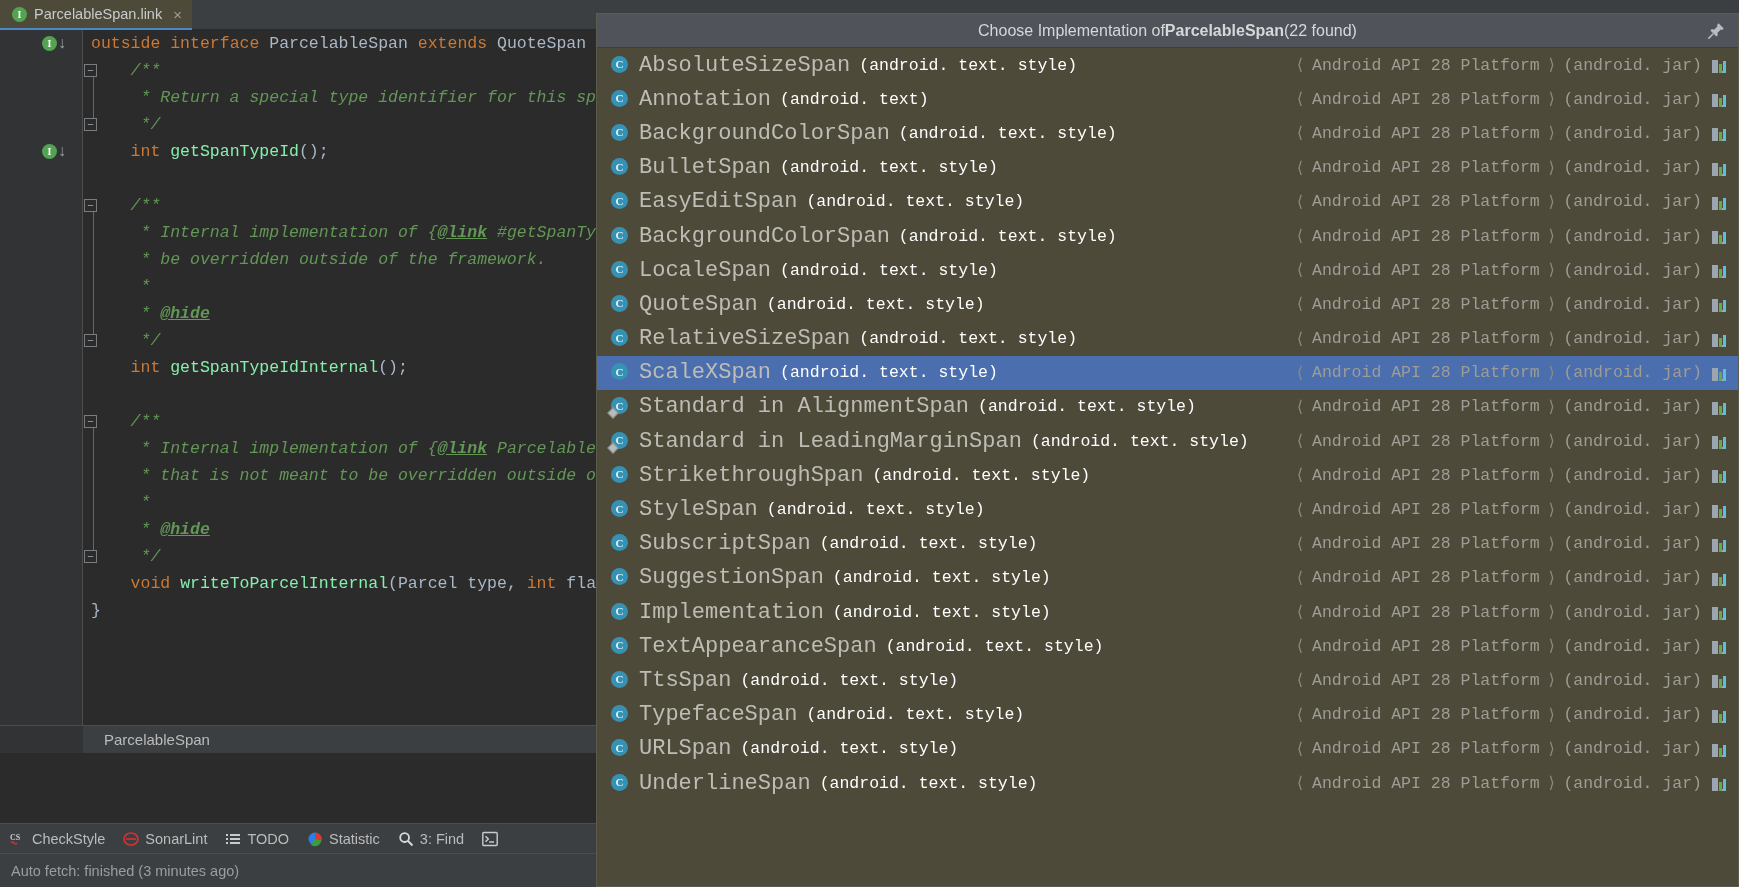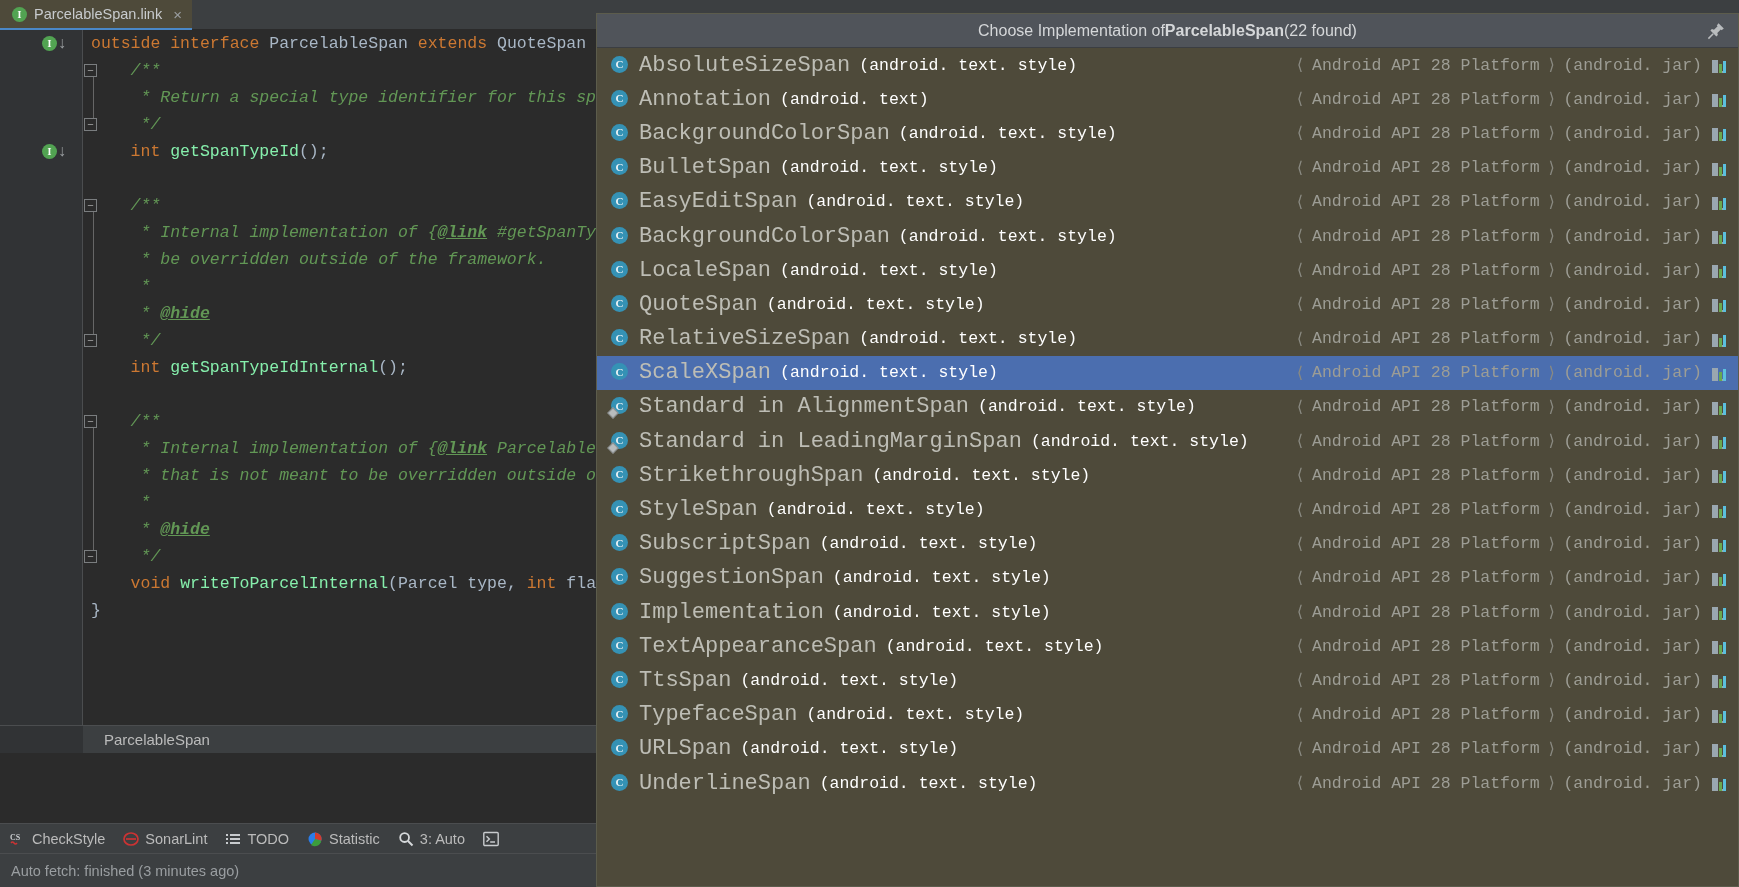--- a/index.html
+++ b/index.html
@@ -774,21 +774,21 @@
         </span>
         <span>Statistic</span>
       </div>
       <div class="tool-item">
         <span class="tool-icon">
           <svg viewBox="0 0 16 16" width="16" height="16">
             <circle cx="6.6" cy="6.6" r="4.4" fill="none" stroke="#d6d9db" stroke-width="1.8"></circle>
             <line x1="10" y1="10" x2="14.5" y2="14.5" stroke="#d6d9db" stroke-width="2"></line>
           </svg>
         </span>
-        <span>3: Auto</span>
+        <span>3: Find</span>
       </div>
       <div class="tool-item">
         <span class="tool-icon">
           <svg viewBox="0 0 16 16" width="16" height="16">
             <rect x="0.8" y="1.5" width="14.4" height="13" rx="1" fill="none" stroke="#c8cbce" stroke-width="1.4"></rect>
             <path d="M3.5 5.2 L6.3 8 L3.5 10.8" fill="none" stroke="#c8cbce" stroke-width="1.5"></path>
             <line x1="7.2" y1="11" x2="12" y2="11" stroke="#c8cbce" stroke-width="1.5"></line>
           </svg>
         </span>
       </div>

